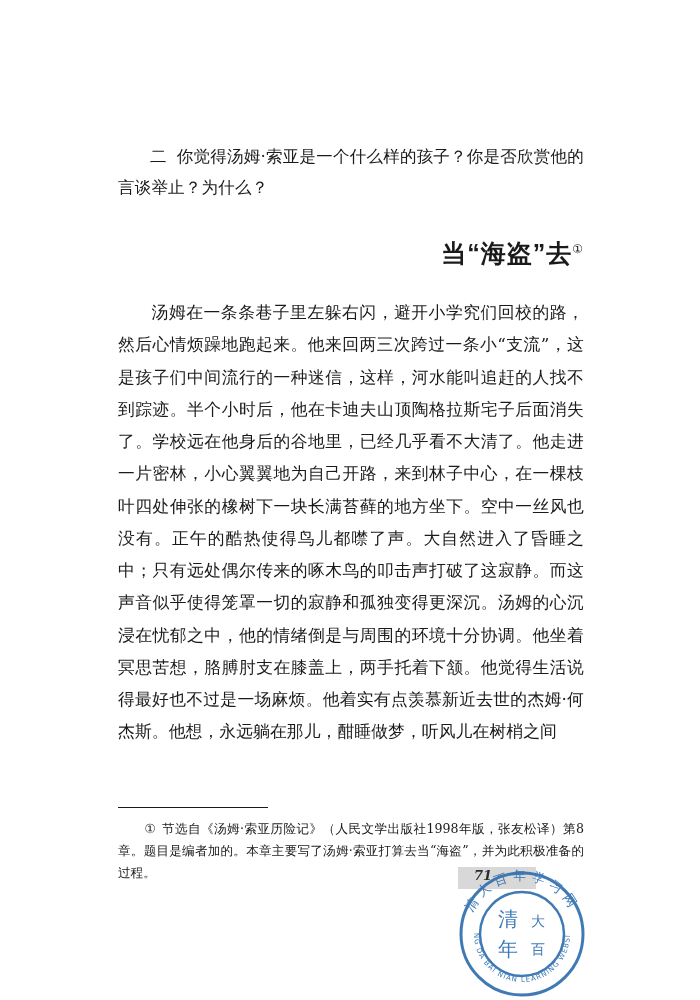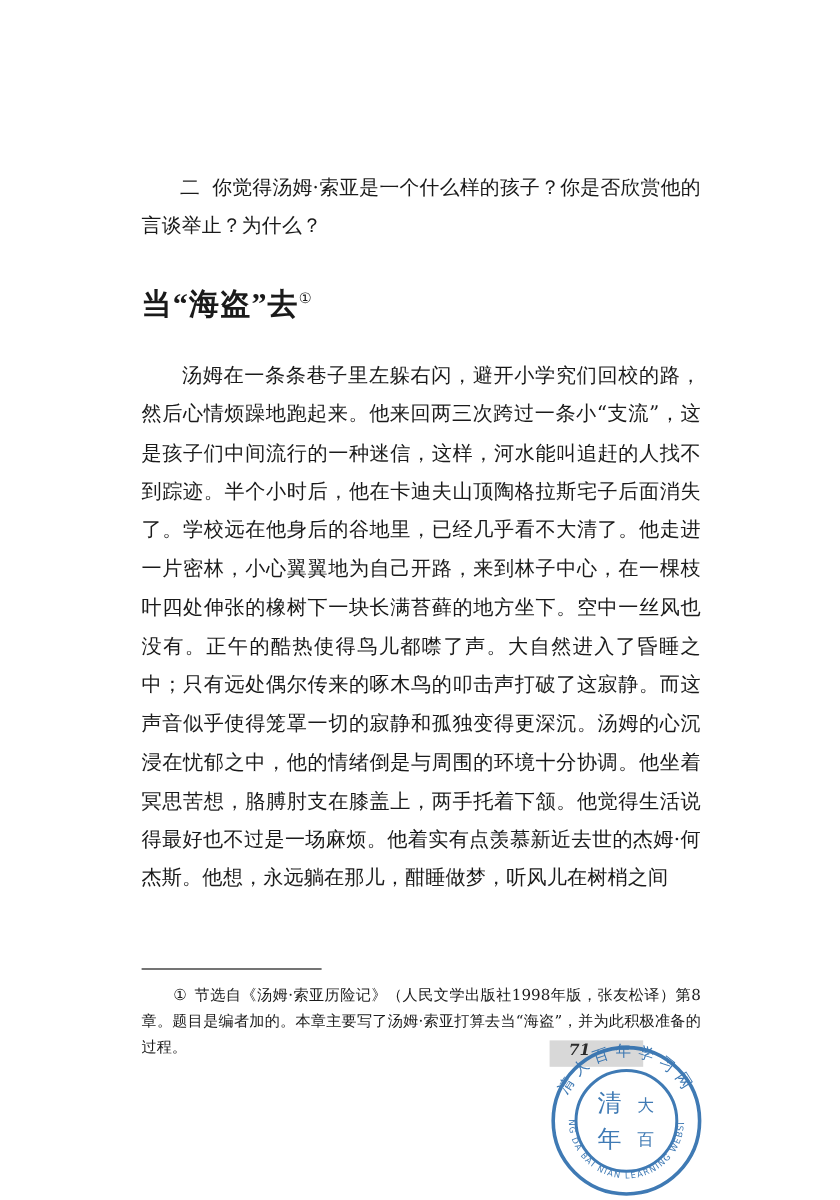--- a/index.html
+++ b/index.html
@@ -44,24 +44,24 @@
     margin-right: 10px;
   }
   .q-indent {
     display: inline-block;
     width: 32px;
   }
 
   .title {
     font-size: 25px;
     font-weight: bold;
-    text-align: left;
+    text-align: right;
     margin: 34px 0 26px 0;
     letter-spacing: 1px;
-    font-family: Liberation Serif, serif;
+    font-family: Liberation Sans, sans-serif;
   }
   .title .sup {
     font-size: 12px;
     vertical-align: super;
     font-weight: normal;
   }
 
   .body-text {
     font-size: 16.8px;
     line-height: 1.92;

